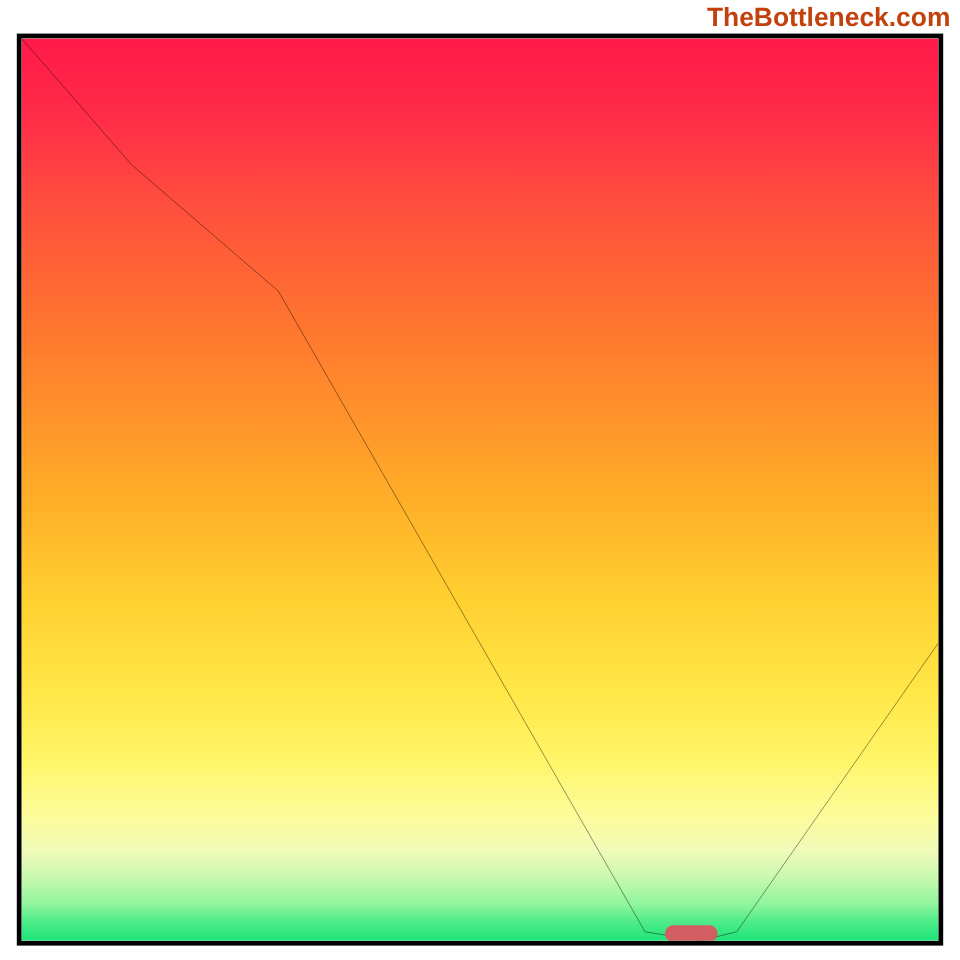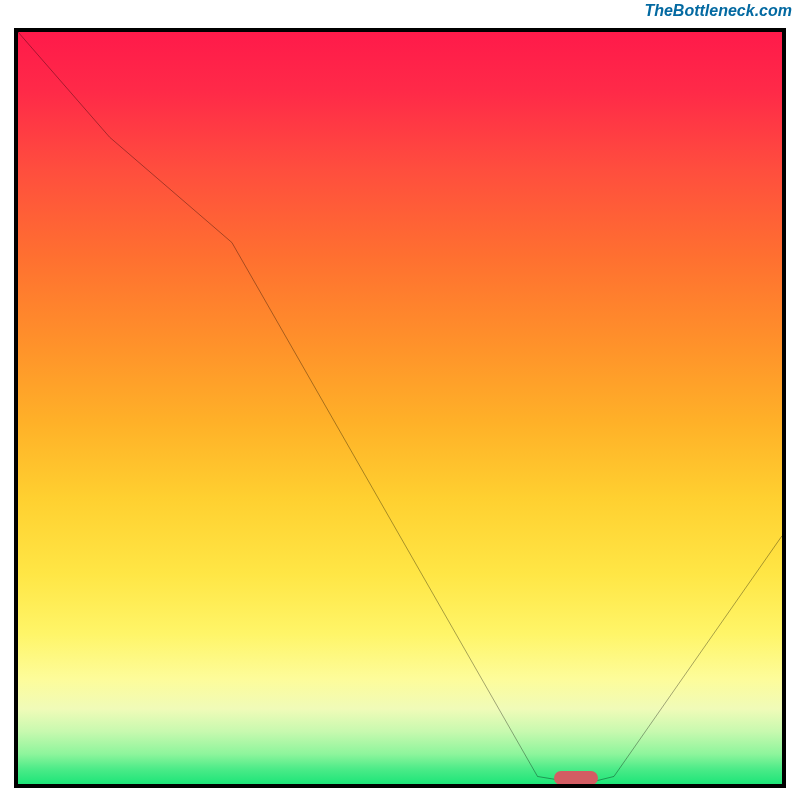--- a/index.html
+++ b/index.html
@@ -11,25 +11,24 @@
     width: 800px;
     height: 800px;
     background: #fff;
     position: relative;
     font-family: Arial, sans-serif;
   }
   .watermark {
     position: absolute;
     top: 2px;
     right: 8px;
-    font-size: 16px;
+    font-size: 22px;
     font-weight: bold;
-    color: #0369a1;
+    color: #c2410c;
     z-index: 10;
-    font-style: italic;
   }
   .chart-frame {
     position: absolute;
     top: 28px;
     left: 14px;
     width: 772px;
     height: 760px;
     border: 4px solid #000;
     overflow: hidden;
   }

